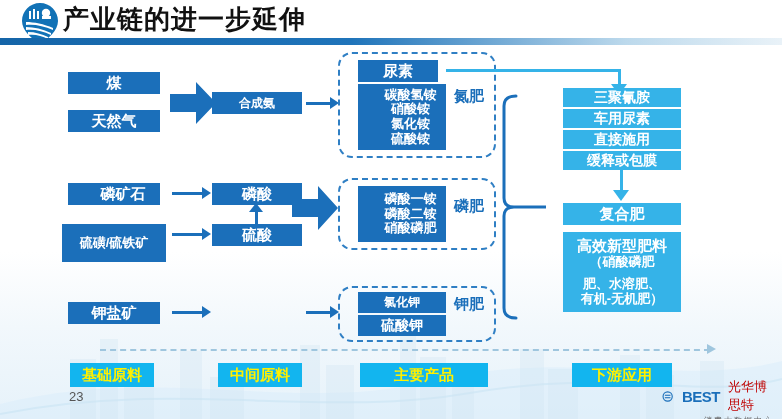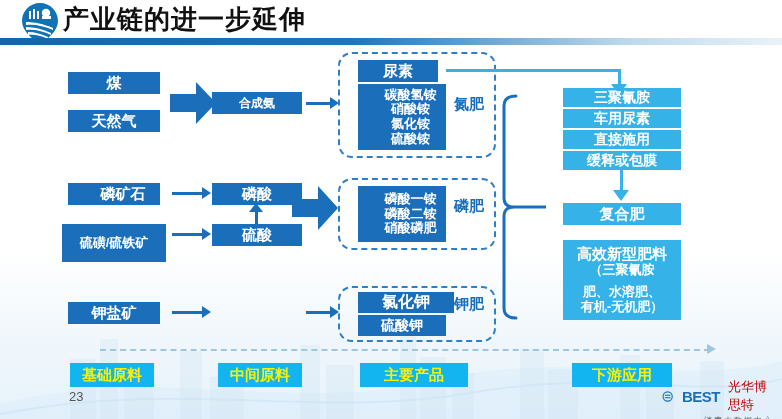--- a/index.html
+++ b/index.html
@@ -129,21 +129,21 @@
   <div class="arrowR" style="left:330px;top:97px;"></div>
 
   <div class="grp" style="left:338px;top:52px;width:158px;height:106px;"></div>
   <div class="bx dark" style="left:358px;top:60px;width:80px;height:22px;font-size:15px;">尿素</div>
   <div class="bx dark multi" style="left:358px;top:84px;width:88px;height:66px;font-size:13px;">
     <span>碳酸氢铵</span>
     <span>硝酸铵</span>
     <span>氯化铵</span>
     <span>硫酸铵</span>
   </div>
-  <div class="grp-lbl" style="left:452px;top:88px;width:34px;margin-top:8px;">
+  <div class="grp-lbl" style="left:452px;top:88px;width:34px;">
     <span>氮肥</span>
   </div>
 
   <div class="ln-lt" style="left:446px;top:69px;width:175px;height:3px;"></div>
   <div class="ln-lt" style="left:618px;top:69px;width:3px;height:18px;"></div>
   <div class="arrowD-lt" style="left:611px;top:84px;"></div>
 
   <div class="bx dark" style="left:68px;top:183px;width:92px;height:22px;font-size:15px;padding-left:18px;">磷矿石</div>
   <div class="bx dark" style="left:62px;top:224px;width:104px;height:38px;font-size:13px;">硫磺/硫铁矿</div>
 
@@ -176,21 +176,21 @@
 
   <div class="bx dark" style="left:68px;top:302px;width:92px;height:22px;font-size:15px;">钾盐矿</div>
   <div class="ln" style="left:172px;top:311px;width:34px;height:3px;"></div>
   <div class="arrowR" style="left:202px;top:306px;"></div>
 
 
   <div class="ln" style="left:306px;top:311px;width:28px;height:3px;"></div>
   <div class="arrowR" style="left:330px;top:306px;"></div>
 
   <div class="grp" style="left:338px;top:286px;width:158px;height:56px;"></div>
-  <div class="bx dark" style="left:358px;top:292px;width:96px;height:21px;font-size:16px;">氯化钾</div>
+  <div class="bx dark" style="left:358px;top:292px;width:88px;height:21px;font-size:12px;">氯化钾</div>
   <div class="bx dark" style="left:358px;top:315px;width:88px;height:21px;font-size:14px;">硫酸钾</div>
   <div class="grp-lbl" style="left:452px;top:296px;width:34px;">
     <span>钾肥</span>
   </div>
 
   <svg style="position:absolute;left:500px;top:92px;width:60px;height:230px;" viewBox="0 0 60 230">
     <path d="M16,4 Q4,4 4,14 L4,106 Q4,115 14,115 Q4,115 4,124 L4,216 Q4,226 16,226" stroke="#1b6fba" stroke-width="3" fill="none" stroke-linecap="round"></path>
     <path d="M14,115 L46,115" stroke="#1b6fba" stroke-width="3" fill="none"></path>
   </svg>
   <div class="ln" style="left:544px;top:207px;width:3px;height:0px;"></div>
@@ -198,33 +198,33 @@
   <div class="bx light" style="left:563px;top:88px;width:118px;height:19px;font-size:14px;">三聚氰胺</div>
   <div class="bx light" style="left:563px;top:109px;width:118px;height:19px;font-size:14px;">车用尿素</div>
   <div class="bx light" style="left:563px;top:130px;width:118px;height:19px;font-size:14px;">直接施用</div>
   <div class="bx light" style="left:563px;top:151px;width:118px;height:19px;font-size:14px;">缓释或包膜</div>
 
   <div class="ln-lt" style="left:620px;top:170px;width:3px;height:22px;background:#35b3e8;"></div>
   <div class="arrowD-lt" style="left:613px;top:190px;"></div>
 
   <div class="bx light" style="left:563px;top:203px;width:118px;height:22px;font-size:15px;">复合肥</div>
 
-  <div class="bx light multi" style="left:563px;top:240px;width:118px;height:80px;font-size:14px;padding:10px 0;">
+  <div class="bx light multi" style="left:563px;top:232px;width:118px;height:80px;font-size:14px;padding:10px 0;">
     <span style="font-size:15px;font-weight:bold;">高效新型肥料</span>
-    <span style="font-size:13px;">（三聚氰胺</span>
+    <span style="font-size:13px;">（硝酸磷肥</span>
     <span style="font-size:13px;margin-top:8px;">肥、水溶肥、</span>
     <span style="font-size:13px;">有机-无机肥）</span>
   </div>
 
   <div class="dashline"></div>
   <div class="dash-arrow"></div>
 
   <div class="bx cyan stage" style="left:70px;top:363px;width:84px;">基础原料</div>
   <div class="bx cyan stage" style="left:218px;top:363px;width:84px;">中间原料</div>
-  <div class="bx cyan stage" style="left:360px;top:363px;width:108px;">主要产品</div>
+  <div class="bx cyan stage" style="left:360px;top:363px;width:128px;">主要产品</div>
   <div class="bx cyan stage" style="left:572px;top:363px;width:100px;">下游应用</div>
 
   <div class="pageno">23</div>
 
   <div class="logo">
     <div class="logo-main">
       <svg width="17" height="15" viewBox="0 0 17 15">
         <path d="M8 1 A6.2 6.2 0 1 0 8 14 A6.2 6.2 0 1 0 8 1 Z" fill="none" stroke="#1b6fba" stroke-width="1.6"></path>
         <rect x="4" y="5" width="8" height="1.5" fill="#1b6fba"></rect>
         <rect x="4" y="8.5" width="8" height="1.5" fill="#1b6fba"></rect>

